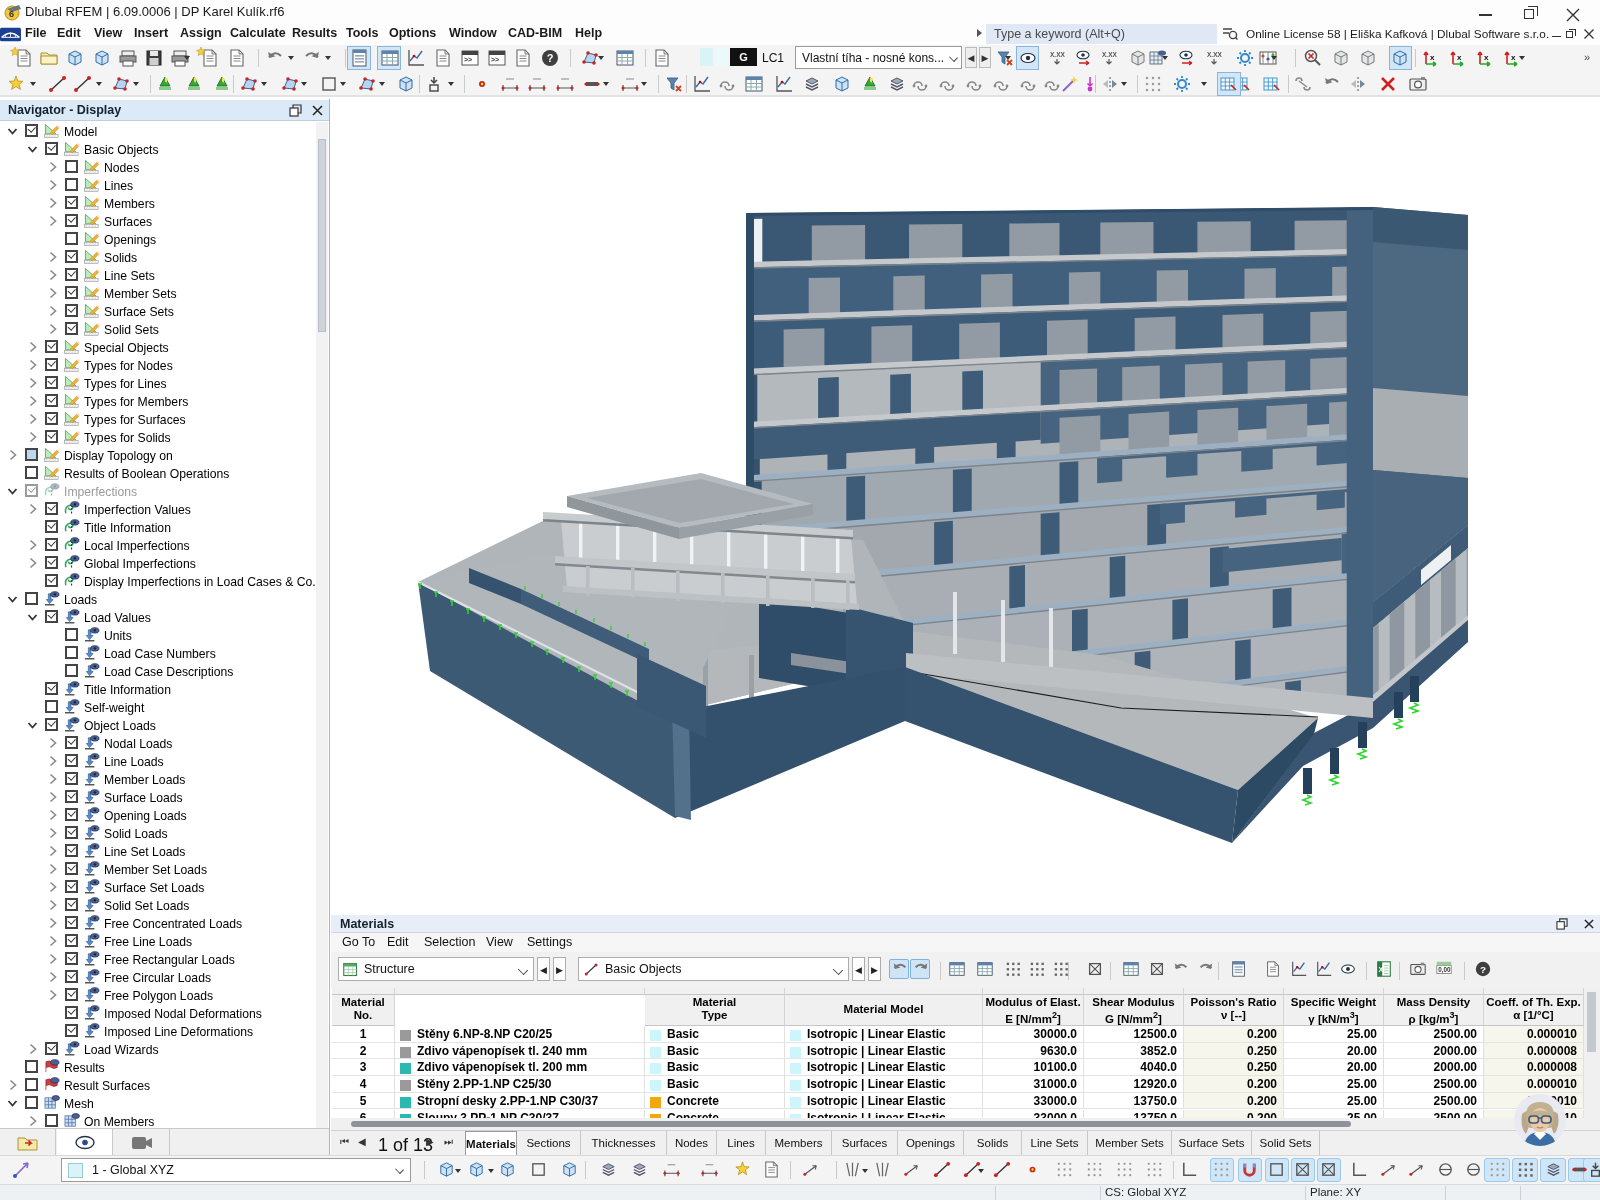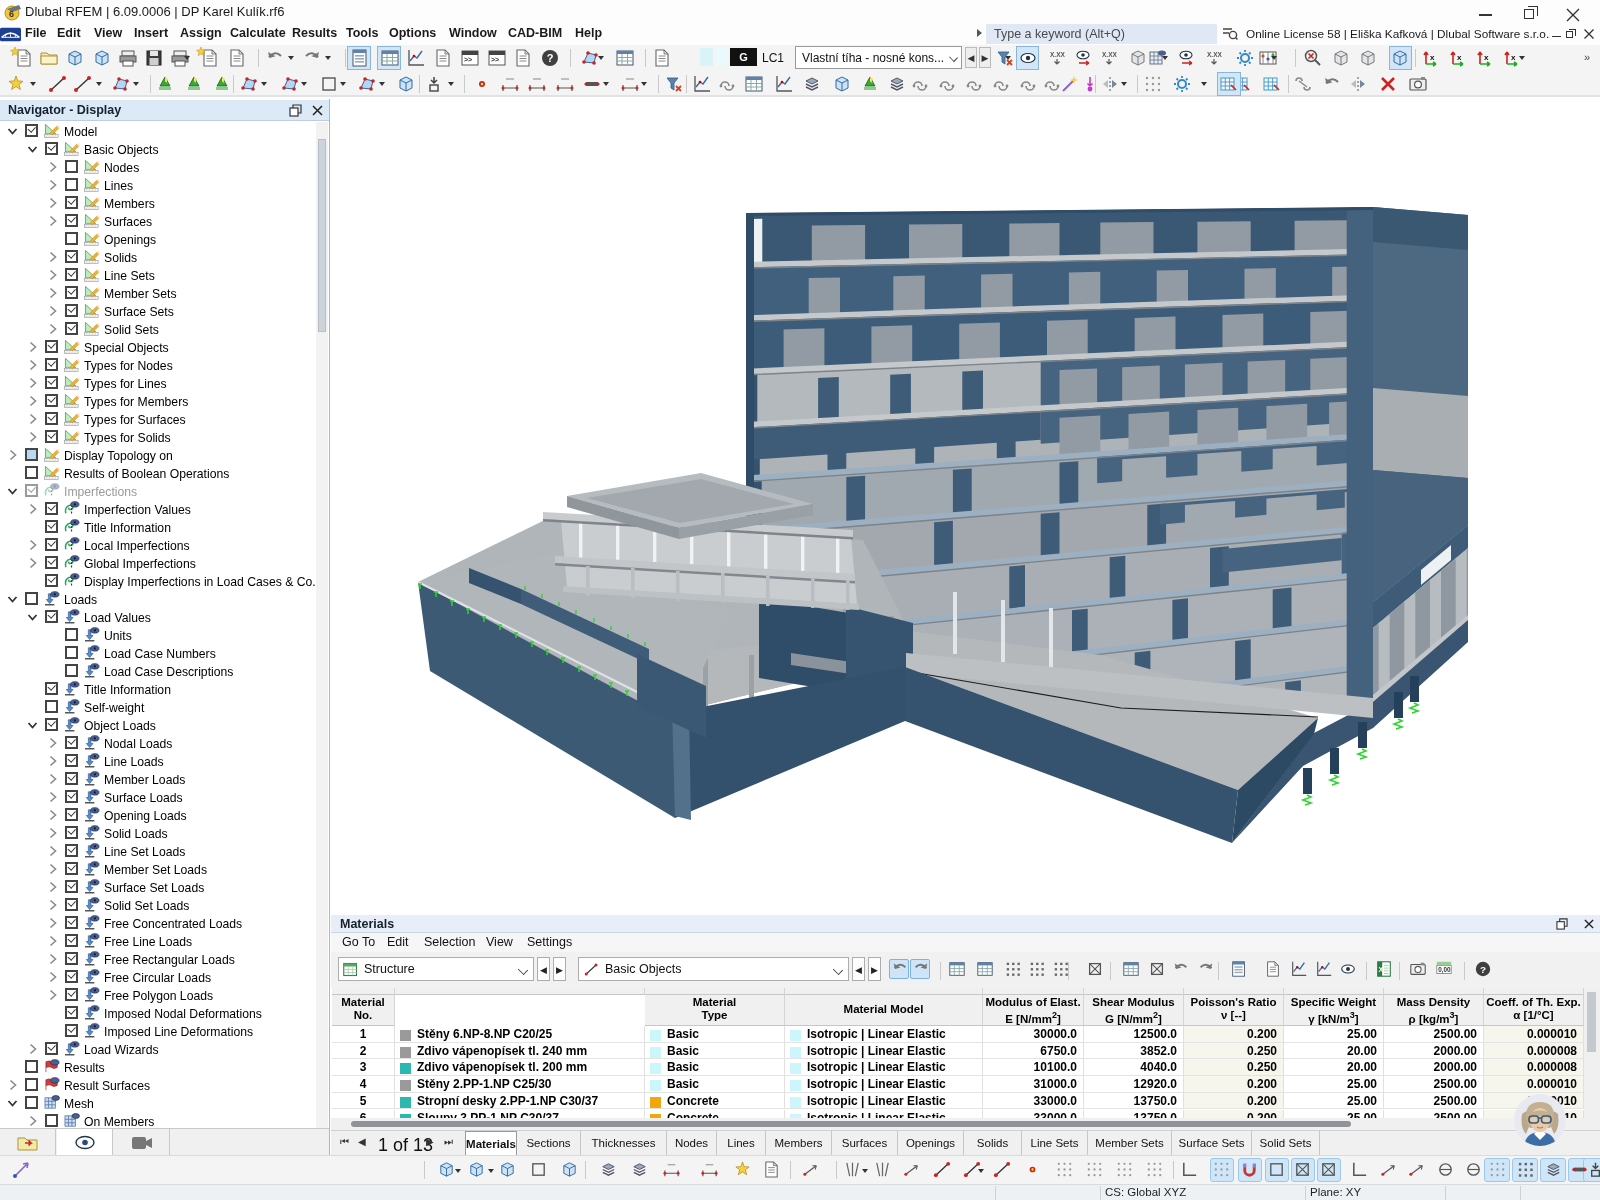--- a/index.html
+++ b/index.html
@@ -1627,21 +1627,21 @@
         <div class="rcell num" style="left:652px;top:38.0px;width:101px;height:16.7px;padding-top:1px">30000.0</div>
         <div class="rcell num" style="left:753px;top:38.0px;width:100px;height:16.7px;padding-top:1px">12500.0</div>
         <div class="rcell num cream" style="left:853px;top:38.0px;width:100px;height:16.7px;padding-top:1px">0.200</div>
         <div class="rcell num" style="left:953px;top:38.0px;width:100px;height:16.7px;padding-top:1px">25.00</div>
         <div class="rcell num" style="left:1053px;top:38.0px;width:100px;height:16.7px;padding-top:1px">2500.00</div>
         <div class="rcell num cream" style="left:1153px;top:38.0px;width:100px;height:16.7px;padding-top:1px">0.000010</div>
         <div class="rcell" style="left:1px;top:54.7px;width:63px;height:16.7px;text-align:center;padding-top:1px">2</div>
         <div class="rcell" style="left:64px;top:54.7px;width:250px;height:16.7px;padding-top:1px"><span class="chip" style="background:#9a9a9a"></span><span style="margin-left:22px">Zdivo vápenopísek tl. 240 mm</span></div>
         <div class="rcell" style="left:314px;top:54.7px;width:140px;height:16.7px;padding-top:1px"><span class="chip" style="background:#ccf6fb"></span><span style="margin-left:22px">Basic</span></div>
         <div class="rcell" style="left:454px;top:54.7px;width:198px;height:16.7px;padding-top:1px"><span class="chip" style="background:#ccf6fb"></span><span style="margin-left:22px">Isotropic | Linear Elastic</span></div>
-        <div class="rcell num" style="left:652px;top:54.7px;width:101px;height:16.7px;padding-top:1px">6750.0</div>
+        <div class="rcell num" style="left:652px;top:54.7px;width:101px;height:16.7px;padding-top:1px">9630.0</div>
         <div class="rcell num" style="left:753px;top:54.7px;width:100px;height:16.7px;padding-top:1px">3852.0</div>
         <div class="rcell num cream" style="left:853px;top:54.7px;width:100px;height:16.7px;padding-top:1px">0.250</div>
         <div class="rcell num" style="left:953px;top:54.7px;width:100px;height:16.7px;padding-top:1px">20.00</div>
         <div class="rcell num" style="left:1053px;top:54.7px;width:100px;height:16.7px;padding-top:1px">2000.00</div>
         <div class="rcell num cream" style="left:1153px;top:54.7px;width:100px;height:16.7px;padding-top:1px">0.000008</div>
         <div class="rcell" style="left:1px;top:71.4px;width:63px;height:16.7px;text-align:center;padding-top:1px">3</div>
         <div class="rcell" style="left:64px;top:71.4px;width:250px;height:16.7px;padding-top:1px"><span class="chip" style="background:#2ab8b0"></span><span style="margin-left:22px">Zdivo vápenopísek tl. 200 mm</span></div>
         <div class="rcell" style="left:314px;top:71.4px;width:140px;height:16.7px;padding-top:1px"><span class="chip" style="background:#ccf6fb"></span><span style="margin-left:22px">Basic</span></div>
         <div class="rcell" style="left:454px;top:71.4px;width:198px;height:16.7px;padding-top:1px"><span class="chip" style="background:#ccf6fb"></span><span style="margin-left:22px">Isotropic | Linear Elastic</span></div>
         <div class="rcell num" style="left:652px;top:71.4px;width:101px;height:16.7px;padding-top:1px">10100.0</div>
@@ -1704,20 +1704,25 @@
       <div class="ttab" style="left:691px;width:66px">Line Sets</div>
       <div class="ttab" style="left:757px;width:84px">Member Sets</div>
       <div class="ttab" style="left:841px;width:80px">Surface Sets</div>
       <div class="ttab" style="left:921px;width:68px">Solid Sets</div>
     </div>
     <div class="abs" id="btoolbar">
       <svg class="abs" style="left:12px;top:4px" width="20" height="20" viewBox="0 0 20 20">
         <path d="M3 16 L16 3 M16 3 l-5 1 M16 3 l-1 5" stroke="#86c" stroke-width="1.6" fill="none"></path>
         <circle cx="3" cy="16" r="2" fill="#35b"></circle>
       </svg>
+      <div class="abs" style="left:61px;top:2px;width:350px;height:24px;background:#fff;border:1px solid #9a9a9a;">
+        <span style="position:absolute;left:6px;top:4px;width:15px;height:15px;background:#d9f3f6;border:1px solid #9cc;"></span>
+        <span style="position:absolute;left:30px;top:4px;font-size:12.5px;">1 - Global XYZ</span>
+        <span style="position:absolute;right:7px;top:7px;width:7px;height:7px;border-right:1.5px solid #444;border-bottom:1.5px solid #444;transform:rotate(45deg) scaleY(.8);"></span>
+      </div>
       <svg class="abs" style="left:437px;top:4px" width="19" height="19" viewBox="0 0 20 20">
         <use href="#tb-cube"></use>
       </svg>
       <svg class="abs" style="left:467px;top:4px" width="19" height="19" viewBox="0 0 20 20">
         <use href="#tb-cube"></use>
       </svg>
       <svg class="abs" style="left:498px;top:4px" width="19" height="19" viewBox="0 0 20 20">
         <use href="#tb-cube"></use>
       </svg>
       <svg class="abs" style="left:529px;top:4px" width="19" height="19" viewBox="0 0 20 20">

